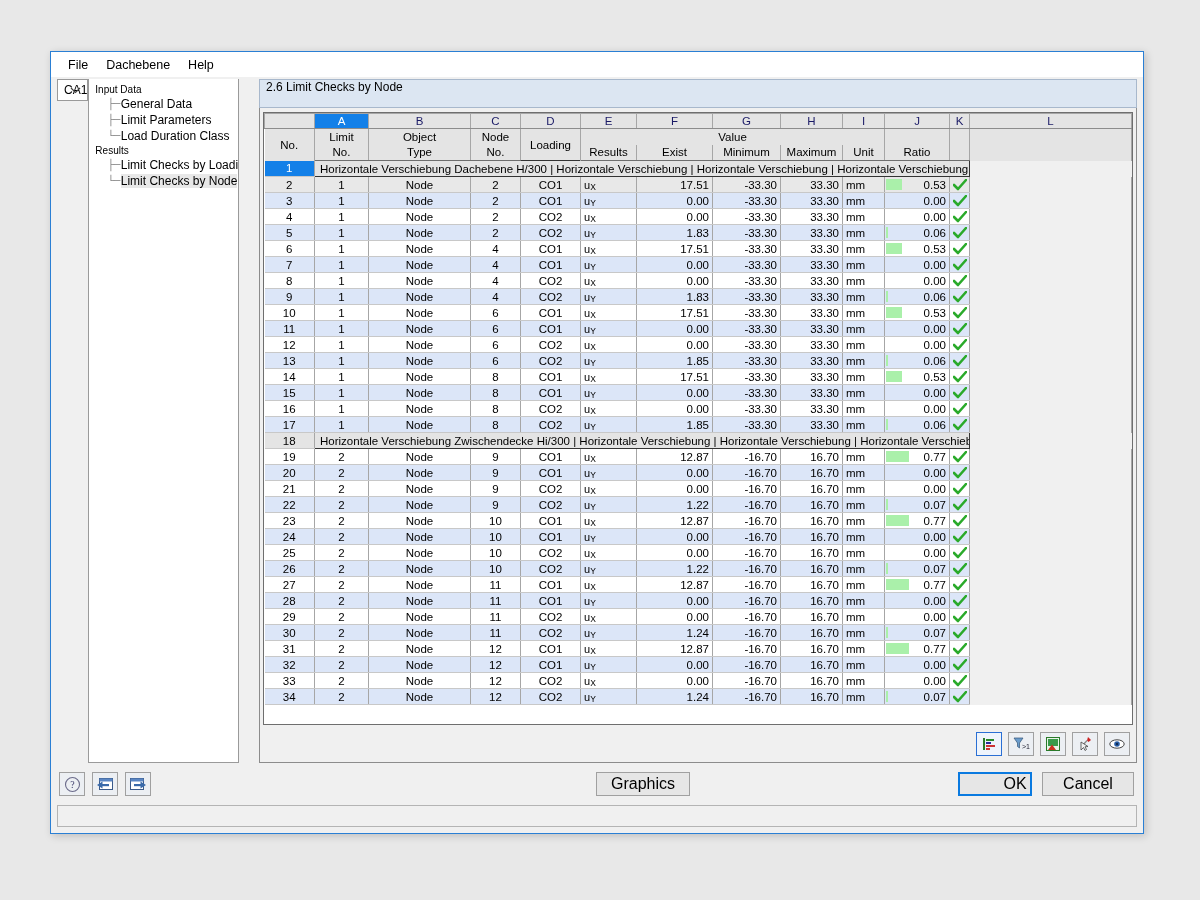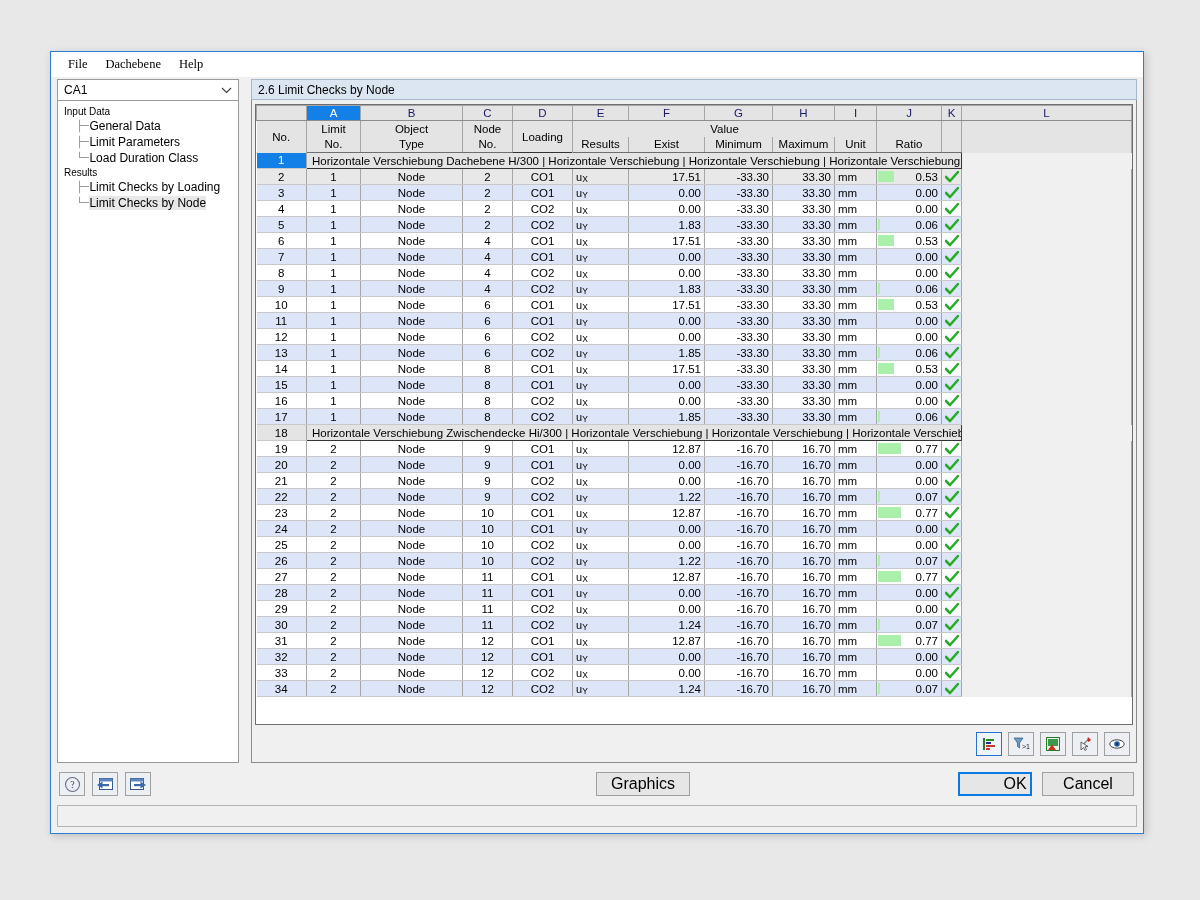--- a/index.html
+++ b/index.html
@@ -45,37 +45,37 @@
 
   
   #menubar {
     height: 25px; background: #ffffff;
     display: flex; align-items: center;
     padding-left: 8px;
     flex: 0 0 auto;
   }
   #menubar .menu-item {
     font-size: 12.5px; color: #000;
-    padding: 2px 9px; cursor: default; font-family: Liberation Serif, serif;
+    padding: 2px 9px; cursor: default;
   }
 
   
   #body-area {
     flex: 1 1 auto;
     display: flex;
     background: #f0f0f0;
     padding: 2px 6px 0 6px;
     min-height: 0;
   }
 
   
   #sidebar {
     width: 182px; flex: 0 0 182px;
-    display: flex; flex-direction: column;
-    margin-right: 12px;
+    display: flex; flex-direction: row;
+    margin-right: 20px;
   }
   #combo {
     height: 22px;
     border: 1px solid #9a9a9a;
     background: #ffffff;
     display: flex; align-items: center;
     font-size: 12px; color: #000;
     padding-left: 6px;
     position: relative;
     cursor: pointer;
@@ -112,24 +112,24 @@
   }
   .tree-child.selected .lbl { background: #e8e8e8; }
 
   
   #rightpane {
     flex: 1 1 auto;
     display: flex; flex-direction: column;
     min-width: 0;
   }
   #tabstrip {
-    height: 21px;
+    height: 29px;
     background: #dce6f2;
     border: 1px solid #a8b8cc;
-    display: flex; align-items: center;
+    display: flex; align-items: flex-start;
     font-size: 12px; color: #000;
     padding-left: 6px;
     flex: 0 0 auto;
   }
   #table-wrap {
     flex: 1 1 auto;
     background: #f0f0f0;
     border: 1px solid #8c8c8c;
     border-top: none;
     padding: 4px 3px 3px 3px;

